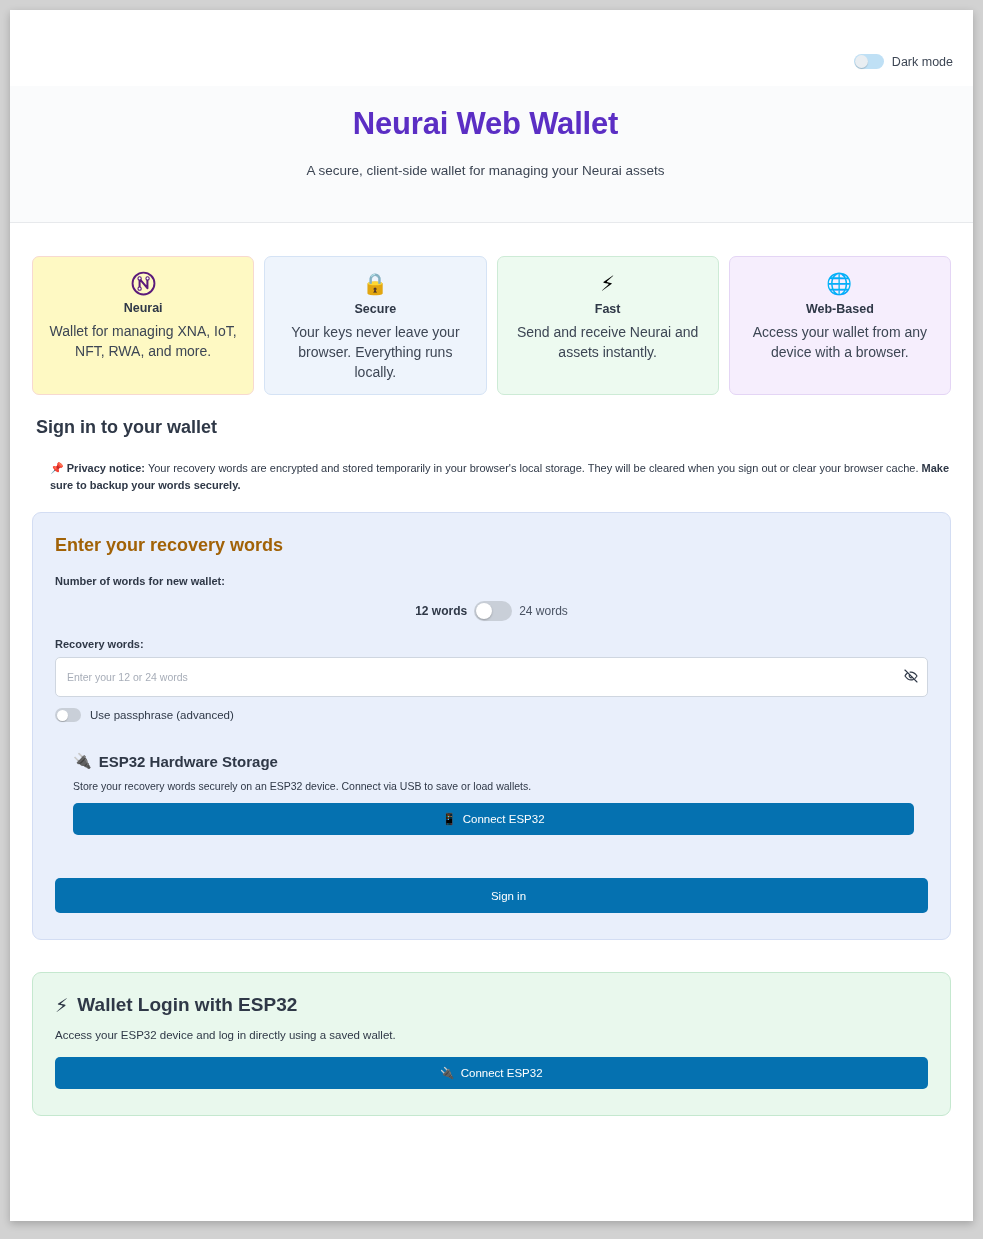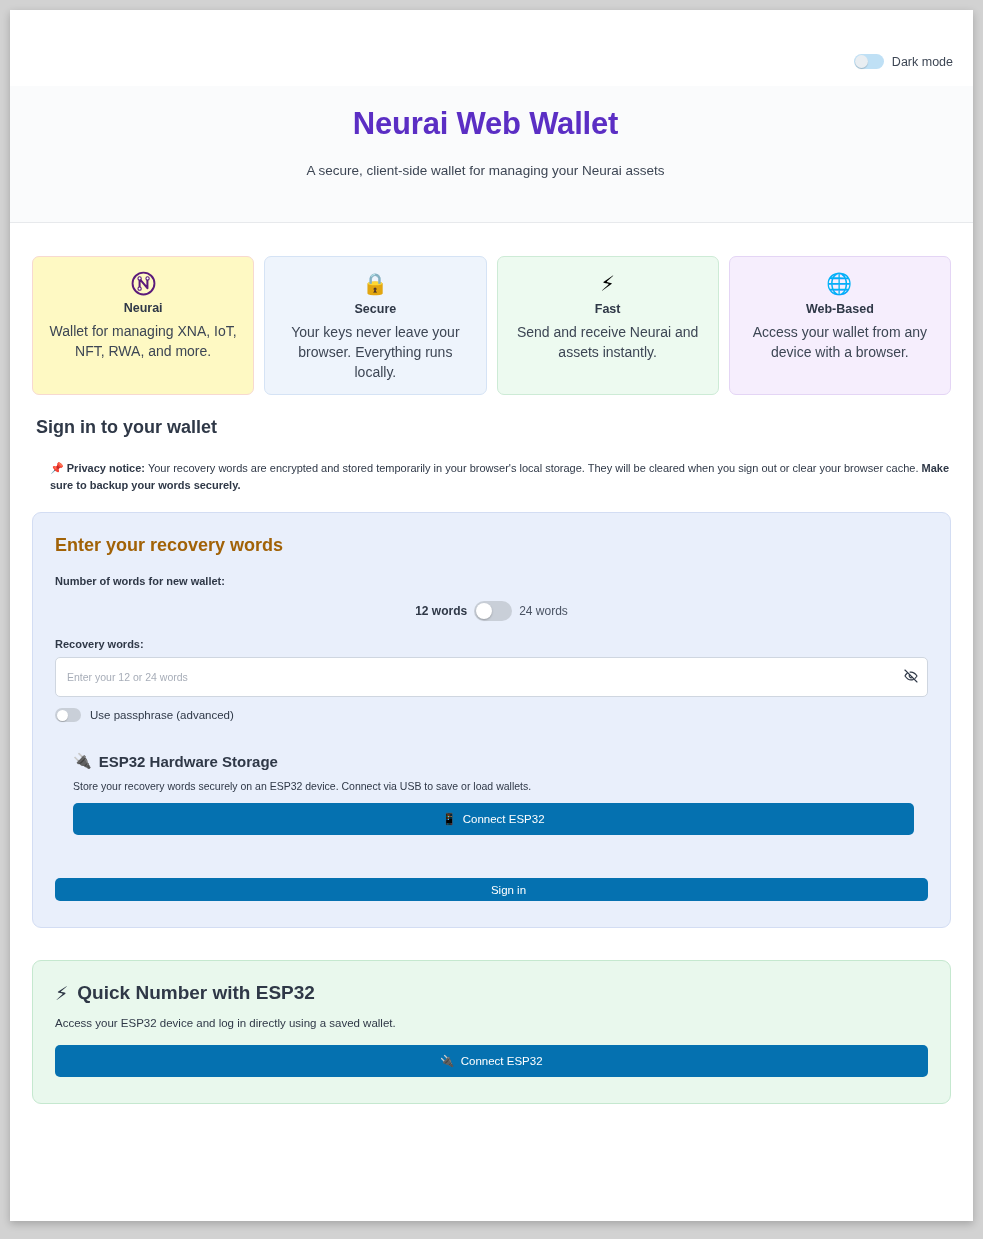--- a/index.html
+++ b/index.html
@@ -226,21 +226,21 @@
   .btn-secondary { background: #535b6d; color: #ffffff; }
   .esp-connect {
     margin-top: 11px;
     width: 841px; height: 32px;
     font-size: 11.5px;
   }
   .action-row {
     display: flex; gap: 11px;
     margin-top: 43px;
   }
-  .action-row .btn { flex: 1 1 0; height: 23px; font-size: 11.5px; padding-left: 40px; }
+  .action-row .btn { flex: 1 1 0; height: 35px; font-size: 11.5px; padding-left: 40px; }
   
   .quick {
     margin-top: 32px;
     background: #e9f8ed;
     border: 1px solid #c5e8cf;
     border-radius: 9px;
     padding: 21px 22px 26px 22px;
   }
   .quick-h {
     font-size: 19px; font-weight: bold; color: #2f3847;
@@ -370,21 +370,21 @@
       <div class="action-row">
         <button class="btn btn-primary">
           <span>Sign in</span>
         </button>
       </div>
     </div>
 
     <div class="quick">
       <div class="quick-h">
         <span class="emoji">⚡</span>
-        <span>Quick Number with ESP32</span>
+        <span>Wallet Login with ESP32</span>
       </div>
       <div class="quick-desc">Access your ESP32 device and log in directly using a saved wallet.</div>
       <button class="btn btn-primary quick-btn">
         <span class="emoji">🔌</span>
         <span>Connect ESP32</span>
       </button>
     </div>
 
   </div>
 </div>

